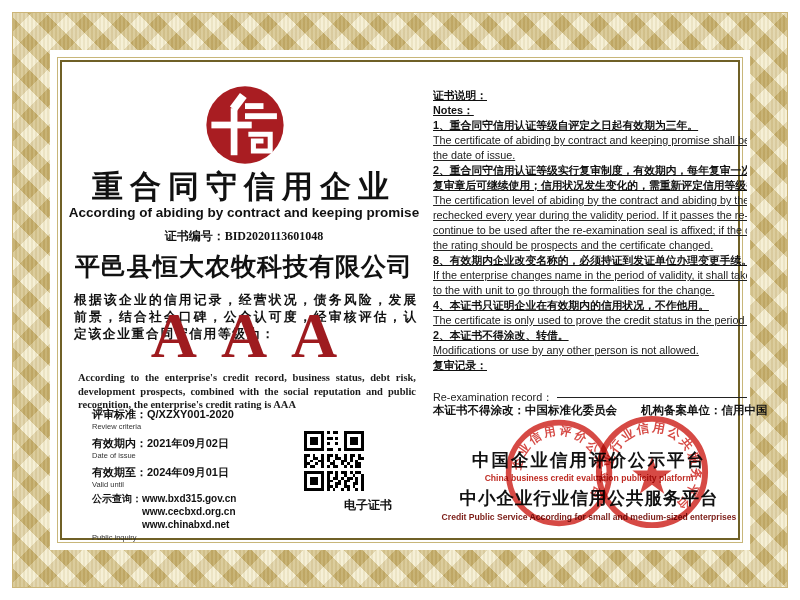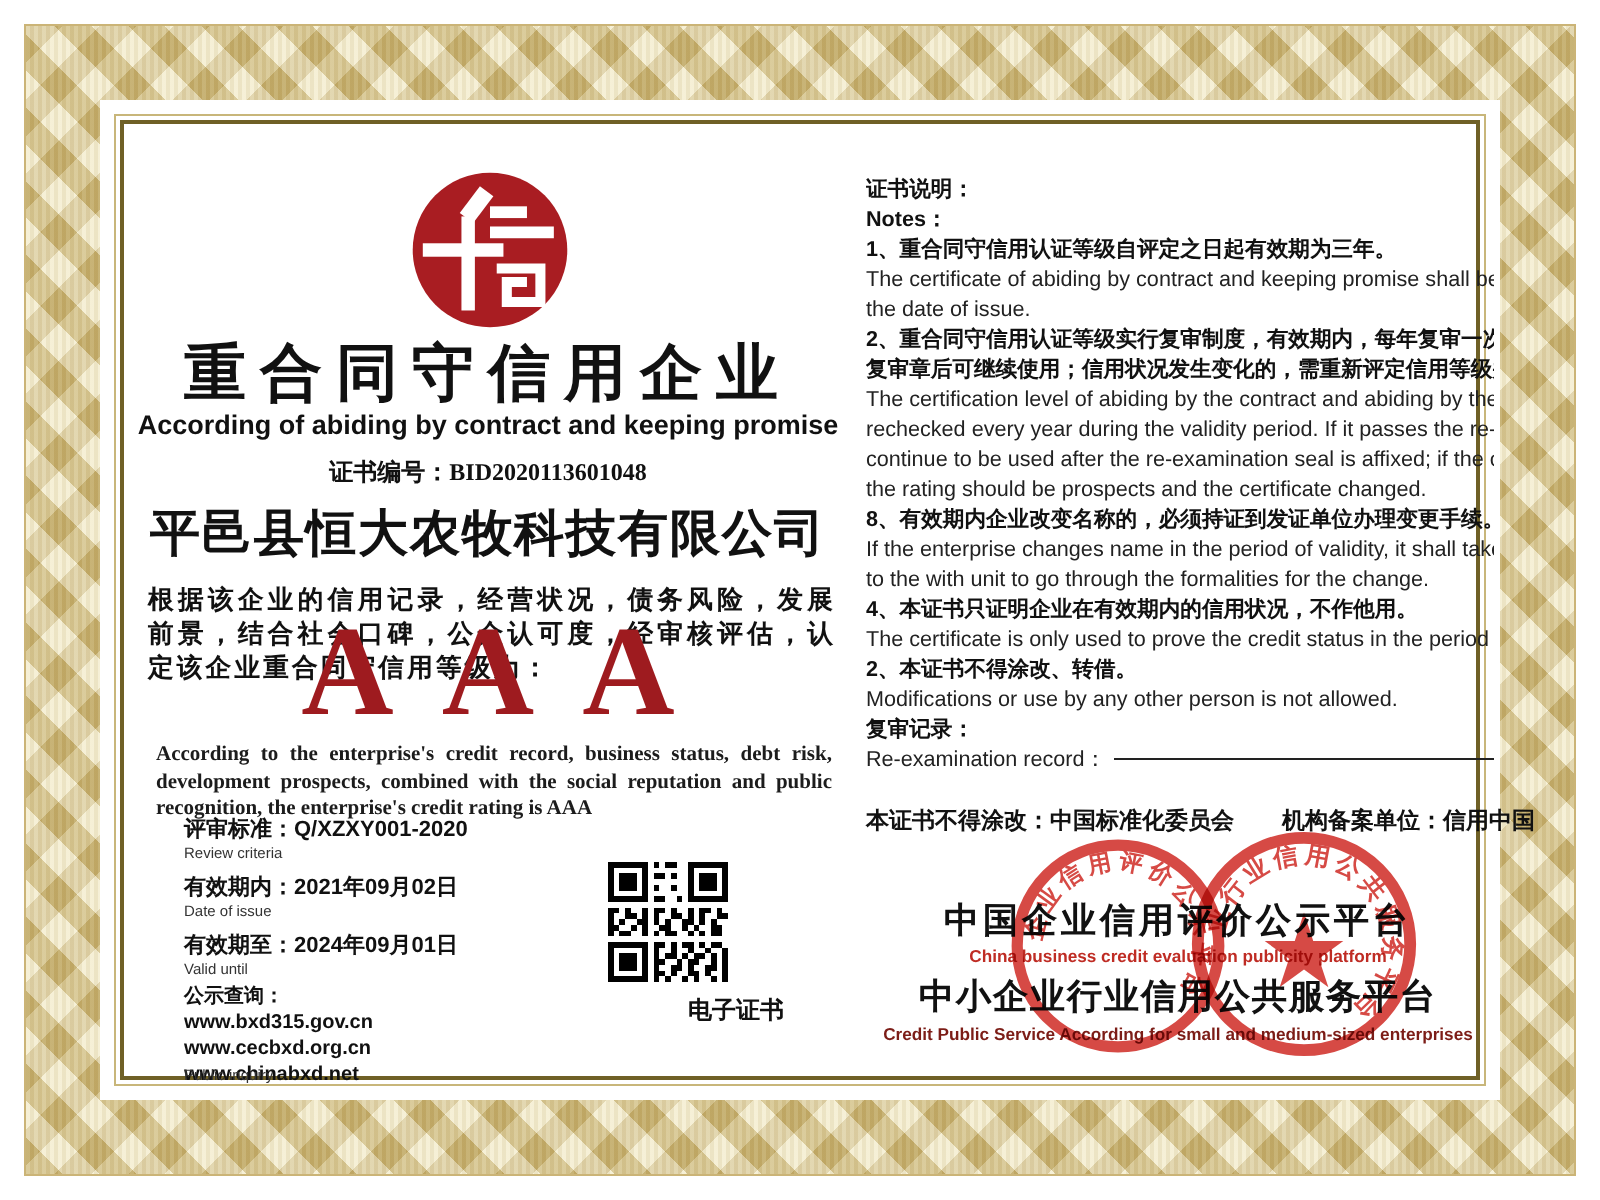--- a/index.html
+++ b/index.html
@@ -21,30 +21,30 @@
   .title-en{left:60px;top:205px;width:368px;text-align:center;font-size:13.5px;font-weight:bold;white-space:nowrap;}
   .cert-no{left:64px;top:228px;width:360px;text-align:center;font-size:12px;font-weight:bold;font-family:"Liberation Serif",serif;}
   .company{left:64px;top:250px;width:360px;text-align:center;font-size:25px;font-weight:bold;letter-spacing:1px;white-space:nowrap;}
   .stmt-zh{left:74px;top:291px;width:344px;font-size:12.8px;font-weight:bold;line-height:17px;letter-spacing:1.6px;text-align:justify;}
   .rating{left:64px;top:303px;width:360px;text-align:center;font-family:"Liberation Serif",serif;
     font-size:64px;font-weight:bold;color:#9e1b1f;letter-spacing:24px;text-indent:24px;line-height:66px;}
   .stmt-en{left:78px;top:371px;width:338px;font-family:"Liberation Serif",serif;font-size:10.5px;
     font-weight:bold;line-height:13.5px;text-align:justify;color:#1c1c1c;}
   .f-row{left:92px;font-size:11px;font-weight:bold;white-space:nowrap;}
   .f-sub{left:92px;font-size:7.5px;color:#333;white-space:nowrap;}
-  .f-inq{left:92px;top:492px;font-size:10px;font-weight:bold;display:flex;line-height:13px;white-space:nowrap;flex-direction:column;}
+  .f-inq{left:92px;top:492px;font-size:10px;font-weight:bold;display:flex;line-height:13px;white-space:nowrap;}
   .f-inq .urls div{line-height:13px;}
   .qr{left:304px;top:431px;width:60px;height:60px;}
   .qr-label{left:276px;top:497px;width:116px;text-align:right;font-size:12px;font-weight:bold;}
   
   .notes{left:433px;top:88px;width:314px;}
-  .notes .ln{line-height:15px;white-space:nowrap;overflow:hidden;}
+  .notes .ln{line-height:15px;white-space:nowrap;overflow:hidden;text-decoration:underline;}
   .nz{font-size:10.8px;font-weight:bold;}
   .ne{font-size:10.8px;color:#222;}
-  .rec-row{display:flex;align-items:baseline;line-height:15px;}
+  .rec-row{display:flex;align-items:baseline;line-height:15px;margin-top:17px;}
   .rec-row .uline{flex:1;border-bottom:1.5px solid #222;margin-left:4px;transform:translateY(-3px);}
   .registration{left:433px;top:403px;width:314px;font-size:11.5px;font-weight:bold;display:flex;gap:24px;white-space:nowrap;}
   
   .platforms{left:430px;top:448px;width:318px;text-align:center;}
   .p-zh1{font-size:17.5px;font-weight:bold;letter-spacing:2px;white-space:nowrap;}
   .p-en1{font-size:8.6px;font-weight:bold;color:#bf2c24;margin-top:1px;white-space:nowrap;}
   .p-zh2{font-size:17.5px;font-weight:bold;letter-spacing:1px;margin-top:3px;white-space:nowrap;}
   .p-en2{font-size:8.6px;font-weight:bold;color:#7c1d17;margin-top:2px;white-space:nowrap;}
   .seal{opacity:.85;mix-blend-mode:multiply;pointer-events:none;}
   .seal-l{left:503px;top:417px;width:112px;height:112px;}

